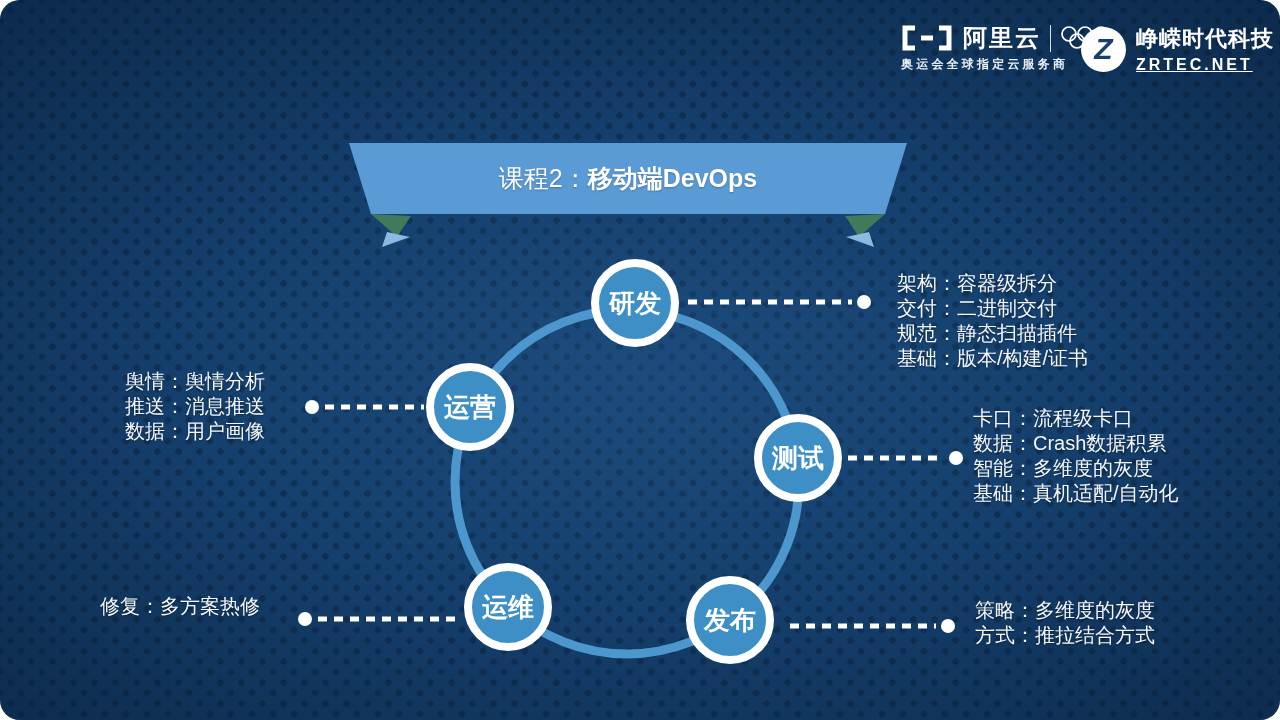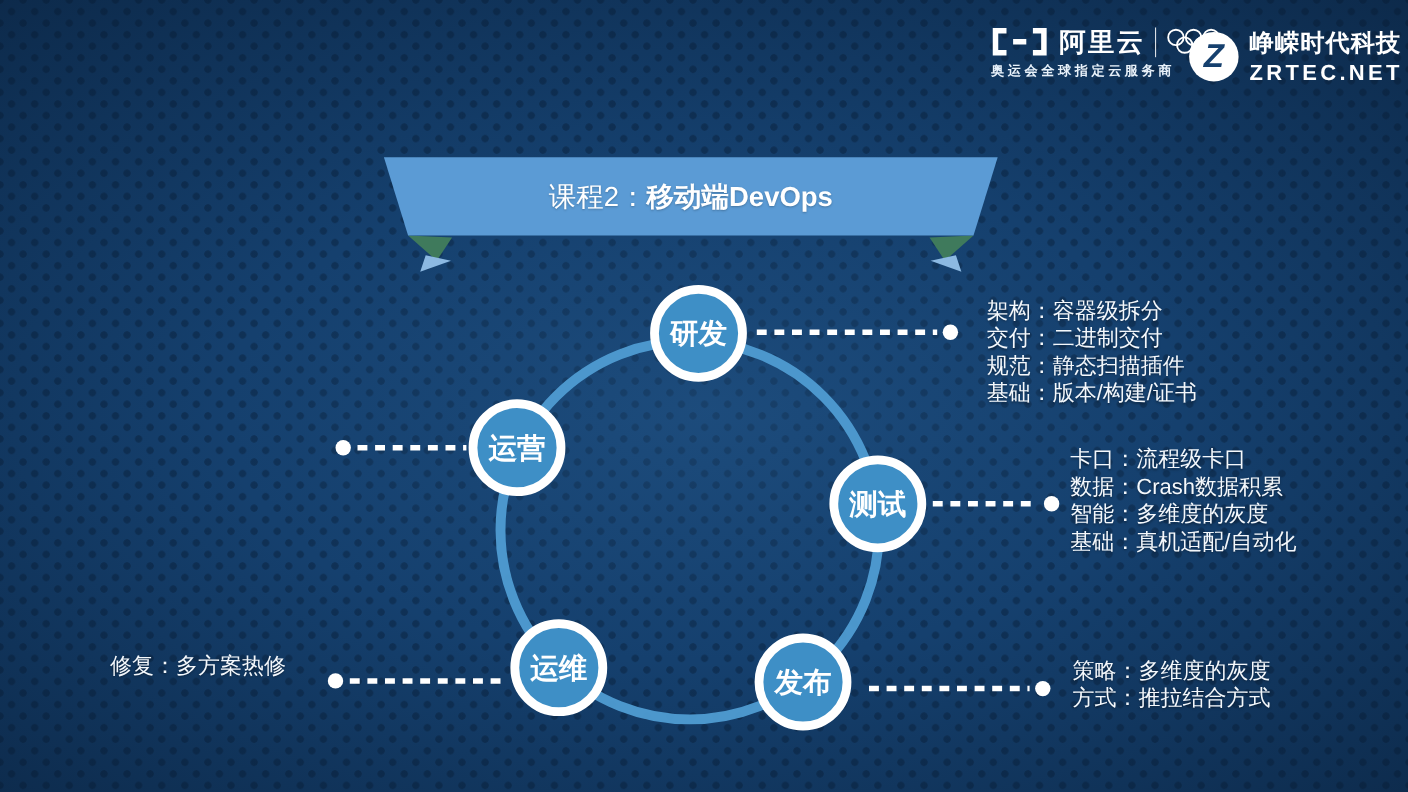--- a/index.html
+++ b/index.html
@@ -12,20 +12,21 @@
     position: relative;
     width: 1280px;
     height: 720px;
     background-color: #15406e;
     background-image:
       radial-gradient(rgba(8,30,56,0.45) 3px, rgba(8,30,56,0) 3.6px),
       radial-gradient(rgba(8,30,56,0.45) 3px, rgba(8,30,56,0) 3.6px);
     background-size: 21px 21px, 21px 21px;
     background-position: 0 0, 10.5px 10.5px;
     overflow: hidden;
+    border-radius: 20px;
   }
   .vignette {
     position: absolute; inset: 0;
     background: radial-gradient(ellipse 75% 70% at 50% 52%,
       rgba(46,102,156,0.30) 0%, rgba(21,64,110,0) 45%, rgba(6,24,46,0.55) 100%);
     pointer-events: none;
   }
 
   
   .aliyun-row {
@@ -47,22 +48,22 @@
     background: #ffffff; color: #16406e;
     display: flex; align-items: center; justify-content: center;
     font-size: 30px; font-weight: bold; font-style: italic;
   }
   .zrtec-col { display: flex; flex-direction: column; justify-content: flex-end; }
   .zrtec-name {
     color: #ffffff; font-size: 22px; font-weight: bold;
     letter-spacing: 1px; white-space: nowrap;
   }
   .zrtec-url {
-    color: #ffffff; font-size: 20px; font-weight: bold;
-    letter-spacing: 3px; margin-top: 2px; white-space: nowrap;
+    color: #ffffff; font-size: 16px; font-weight: bold;
+    letter-spacing: 3px; margin-top: 2px; white-space: nowrap; text-decoration: underline;
   }
 
   
   .banner-svg { position: absolute; left: 0; top: 0; }
   .banner-text {
     position: absolute; left: 349px; top: 143px; width: 558px; height: 71px;
     display: flex; align-items: center; justify-content: center;
     color: #ffffff; font-size: 25px;
     text-shadow: 0 1px 2px rgba(0,0,0,0.25);
     white-space: nowrap;
@@ -183,13 +184,18 @@
 
   <div class="callout callout-release">
     <div>策略：多维度的灰度</div>
     <div>方式：推拉结合方式</div>
   </div>
 
   <div class="callout callout-ops">
     <div>修复：多方案热修</div>
   </div>
 
+  <div class="callout callout-operation">
+    <div>舆情：舆情分析</div>
+    <div>推送：消息推送</div>
+    <div>数据：用户画像</div>
+  </div>
 </div>
 
 </body></html>

